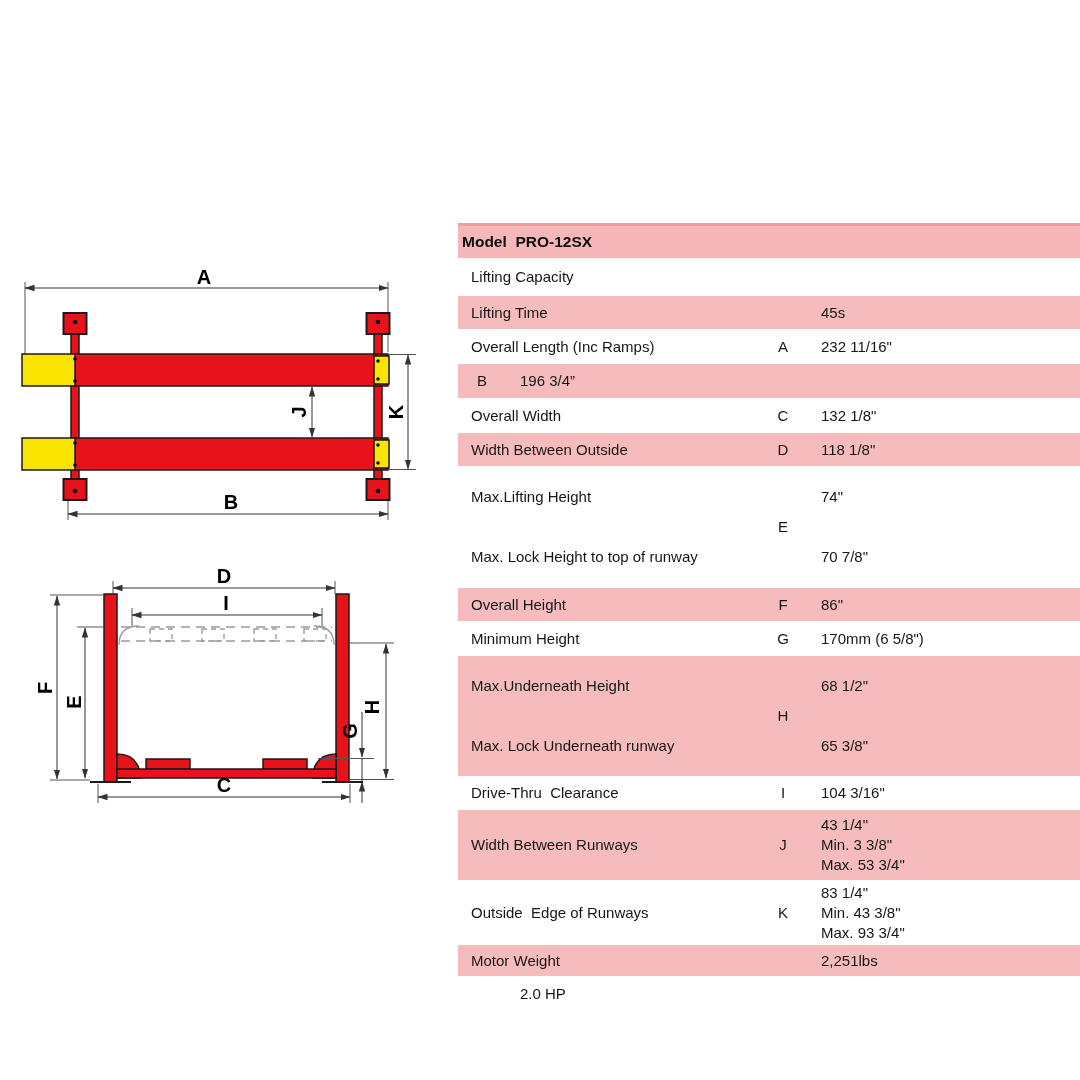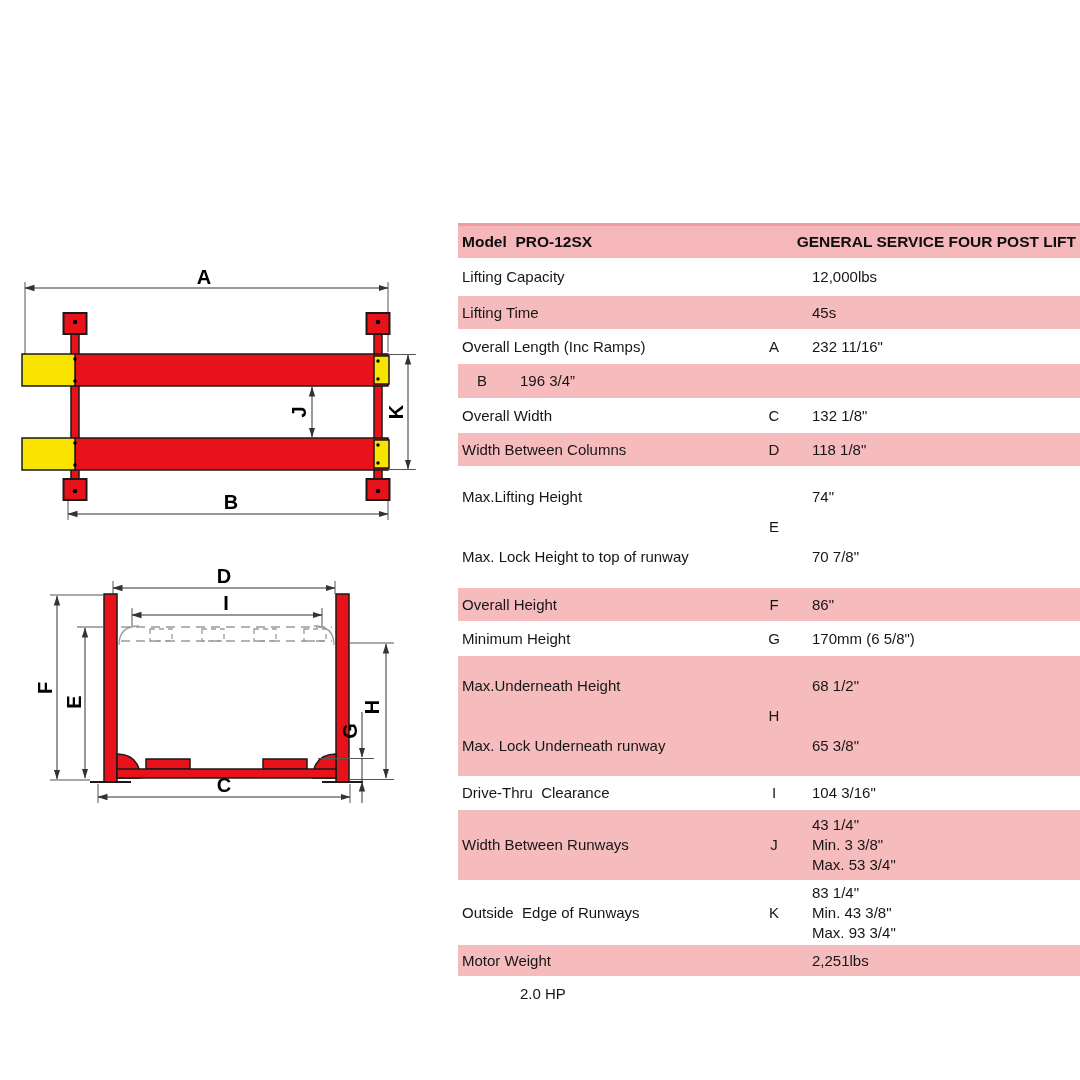--- a/index.html
+++ b/index.html
@@ -5,21 +5,21 @@
   html,body{margin:0;padding:0;background:#fff;}
   .canvas{position:relative;width:1080px;height:1080px;background:#ffffff;overflow:hidden;
           font-family:"Liberation Sans",sans-serif;color:#161616;}
   
   .spec-table{position:absolute;left:458px;top:223px;width:622px;}
   .hdr{display:flex;justify-content:space-between;align-items:center;
        background:#f5b7b9;border-top:3px solid #ee9da0;min-height:32px;
        padding:0 4px;font-weight:bold;font-size:15.5px;color:#0d0d0d;}
   .row{display:flex;align-items:center;font-size:15px;line-height:20px;padding-left:4px;}
   .row.pink{background:#f6bcbd;border-top:1px solid #fff;border-bottom:1px solid #fff;}
-  .c-label{width:292px;}
+  .c-label{width:292px;margin-left:9px;}
   .c-letter{width:40px;text-align:center;}
   .c-value{flex:1;padding-left:18px;}
   .row-double .c-label > div,.row-double .c-value > div{padding:20px 0;}
   
   .diagram-svg{position:absolute;left:0;top:0;}
   .dimline{stroke:#333;stroke-width:1;}
   .extline{stroke:#555;stroke-width:1;}
   .dlab{font:700 20px "Liberation Sans",sans-serif;fill:#000;}
   .red{fill:#e8121b;stroke:#1a1a1a;stroke-width:1.5;}
   .redcap{fill:#e8121b;stroke:#1a1a1a;stroke-width:2;}
@@ -149,31 +149,27 @@
       <line class="extline" x1="98" y1="784" x2="98" y2="803"></line>
       <line class="extline" x1="350" y1="784" x2="350" y2="803"></line>
       <line class="dimline" x1="98" y1="797" x2="350" y2="797" marker-start="url(#arrs)" marker-end="url(#arr)"></line>
       <text class="dlab" x="224" y="792" text-anchor="middle">C</text>
     </g>
   </svg>
 
   <div class="spec-table">
     <div class="hdr">
       <span>Model&nbsp; PRO-12SX</span>
-      <span>GENERAL SERVICE FOUR POST LIFT</span>
     </div>
 
     <div class="row" style="min-height:37px">
       <div class="c-label">
           <div>Lifting Capacity</div>
         </div>
       <div class="c-letter"></div>
-      <div class="c-value">
-          <div>12,000lbs</div>
-        </div>
     </div>
 
     <div class="row pink" style="min-height:33px">
       <div class="c-label">
           <div>Lifting Time</div>
         </div>
       <div class="c-letter"></div>
       <div class="c-value">
           <div>45s</div>
         </div>
@@ -201,21 +197,21 @@
           <div>Overall Width</div>
         </div>
       <div class="c-letter">C</div>
       <div class="c-value">
           <div>132 1/8"</div>
         </div>
     </div>
 
     <div class="row pink" style="min-height:33px">
       <div class="c-label">
-          <div>Width Between Columns</div>
+          <div>Width Between Outside</div>
         </div>
       <div class="c-letter">D</div>
       <div class="c-value">
           <div>118 1/8"</div>
         </div>
     </div>
 
     <div class="row row-double" style="min-height:56px">
       <div class="c-label">
         <div>Max.Lifting Height</div>

